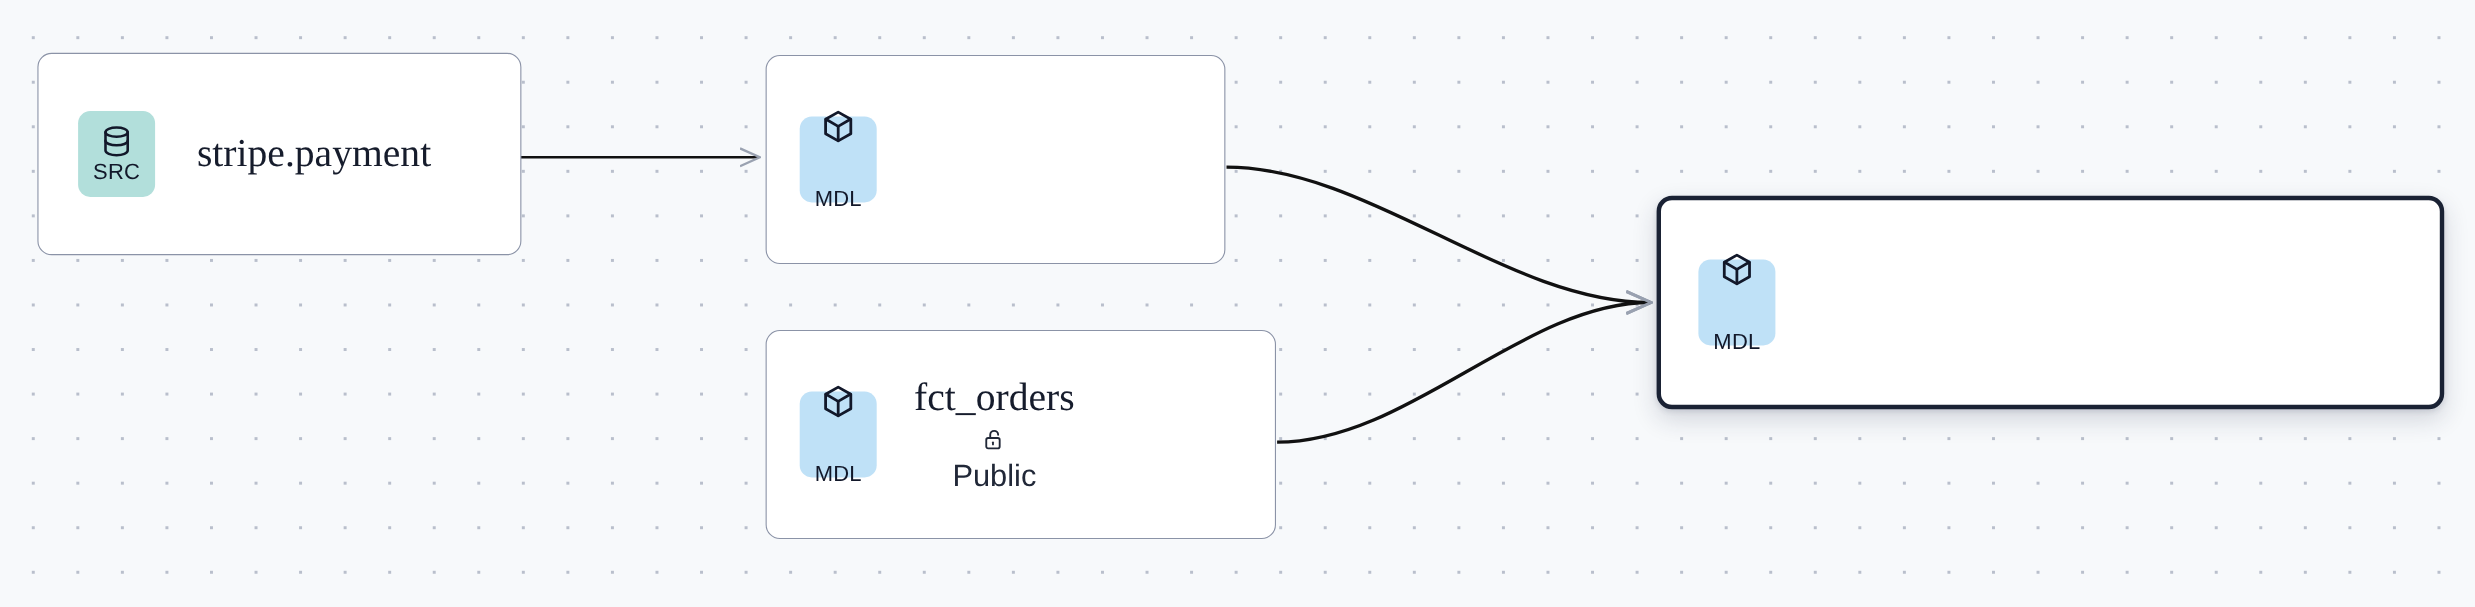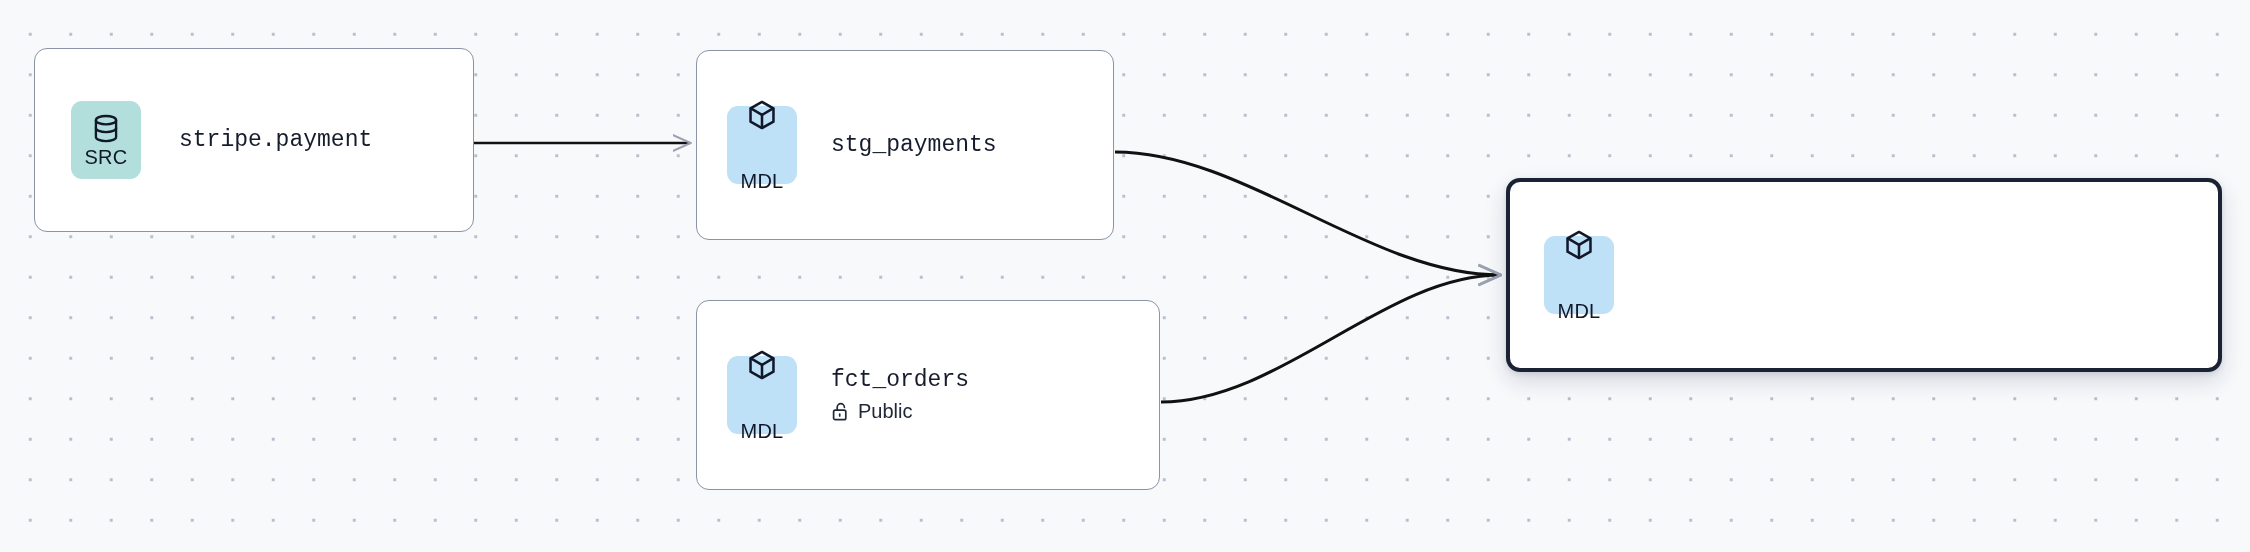--- a/index.html
+++ b/index.html
@@ -75,35 +75,36 @@
     font-family: "Liberation Sans", sans-serif;
   }
 
   
   .node-body {
     display: flex;
     flex-direction: column;
     justify-content: center;
   }
   .node-title {
-    font-size: 23px;
+    font-size: 36px;
     line-height: 1.15;
     color: #161c2c;
     white-space: nowrap;
-    font-family: Liberation Mono, monospace;
+    font-family: Liberation Serif, serif;
   }
   .node-sub {
     display: flex;
     align-items: center;
     gap: 7px;
-    font-size: 20px;
+    font-size: 28px;
     line-height: 1.15;
     color: #212838;
     margin-top: 6px;
     white-space: nowrap;
+    flex-direction: column;
   }
   .node-sub svg { display: block; flex: 0 0 auto; }
 
   
   #node-stripe-payment   { left: 22px;   top: 48px;  width: 440px; height: 184px; padding-left: 36px; gap: 38px; margin-left: 12px; }
   #node-stg-payments     { left: 696px;  top: 50px;  width: 418px; height: 190px; padding-left: 30px; gap: 34px; }
   #node-fct-orders       { left: 696px;  top: 300px; width: 464px; height: 190px; padding-left: 30px; gap: 34px; }
   #node-agg-journey      { left: 1506px; top: 178px; width: 716px; height: 194px; padding-left: 34px; gap: 38px; }
 </style>
 </head>
@@ -145,23 +146,20 @@
     <div class="badge mdl">
       <span>
         <svg width="32" height="32" viewBox="0 0 24 24" fill="none" stroke="#12182a" stroke-width="1.9" stroke-linecap="round" stroke-linejoin="round">
           <path d="M12 2.2 L20.6 7 V17 L12 21.8 L3.4 17 V7 Z"></path>
           <path d="M3.7 7.1 L12 11.9 L20.3 7.1"></path>
           <path d="M12 11.9 V21.6"></path>
         </svg>
       </span>
       <span class="badge-text">MDL</span>
     </div>
-    <div class="node-body">
-      <div class="node-title">stg_payments</div>
-    </div>
   </div>
 
   <div class="node" id="node-fct-orders">
     <div class="badge mdl">
       <span>
         <svg width="32" height="32" viewBox="0 0 24 24" fill="none" stroke="#12182a" stroke-width="1.9" stroke-linecap="round" stroke-linejoin="round">
           <path d="M12 2.2 L20.6 7 V17 L12 21.8 L3.4 17 V7 Z"></path>
           <path d="M3.7 7.1 L12 11.9 L20.3 7.1"></path>
           <path d="M12 11.9 V21.6"></path>
         </svg>

